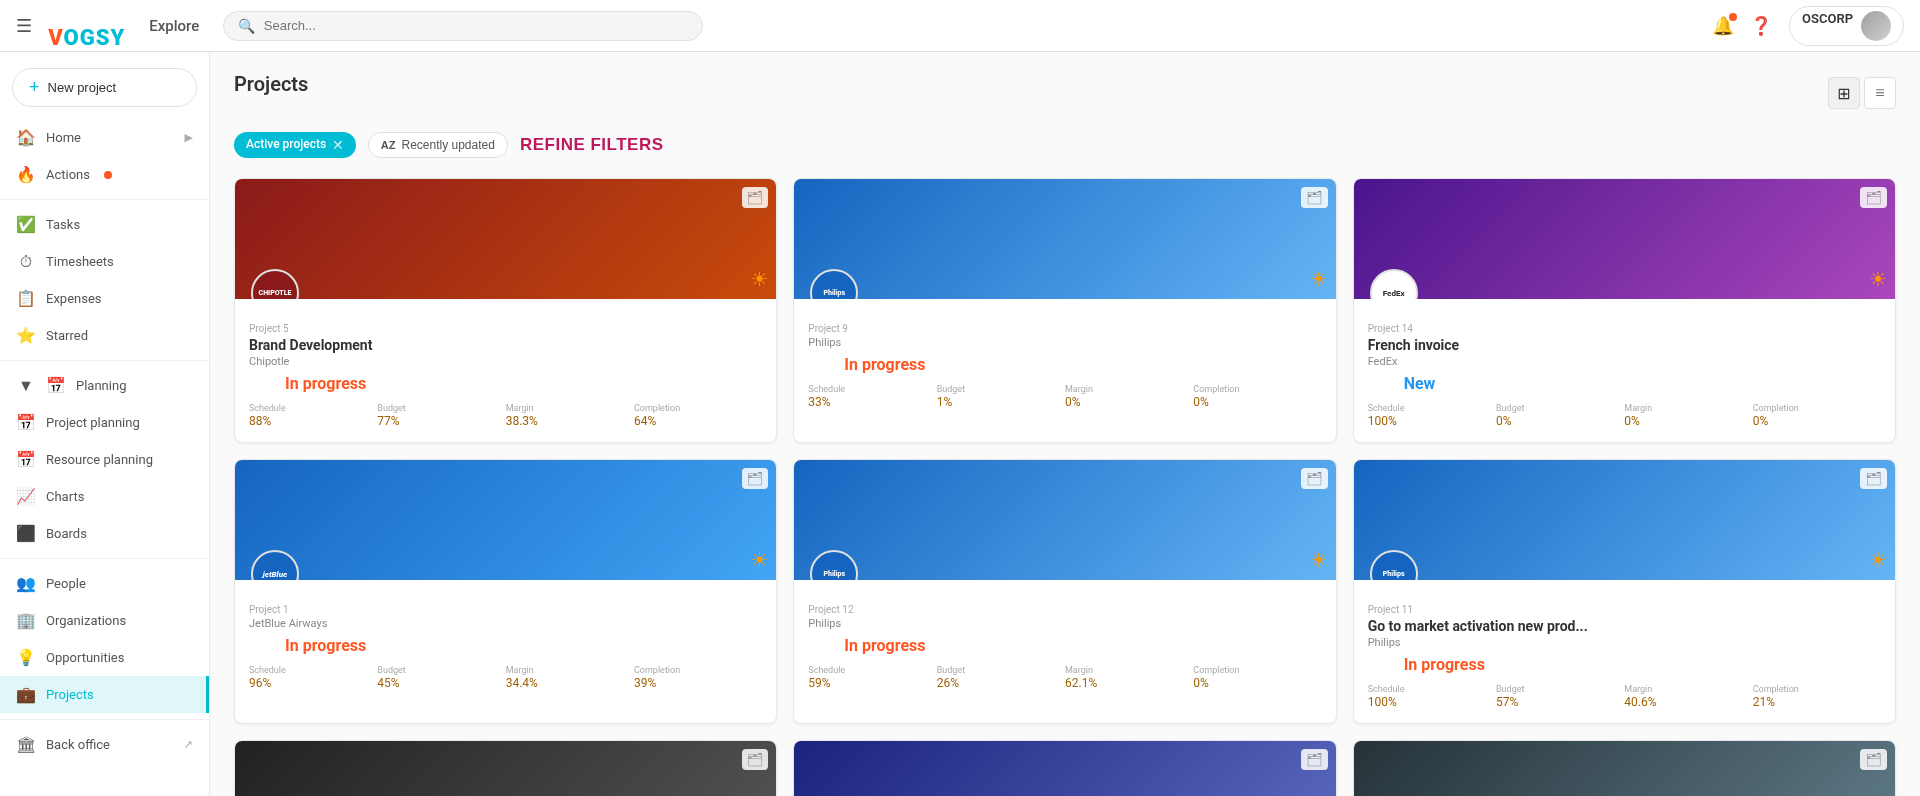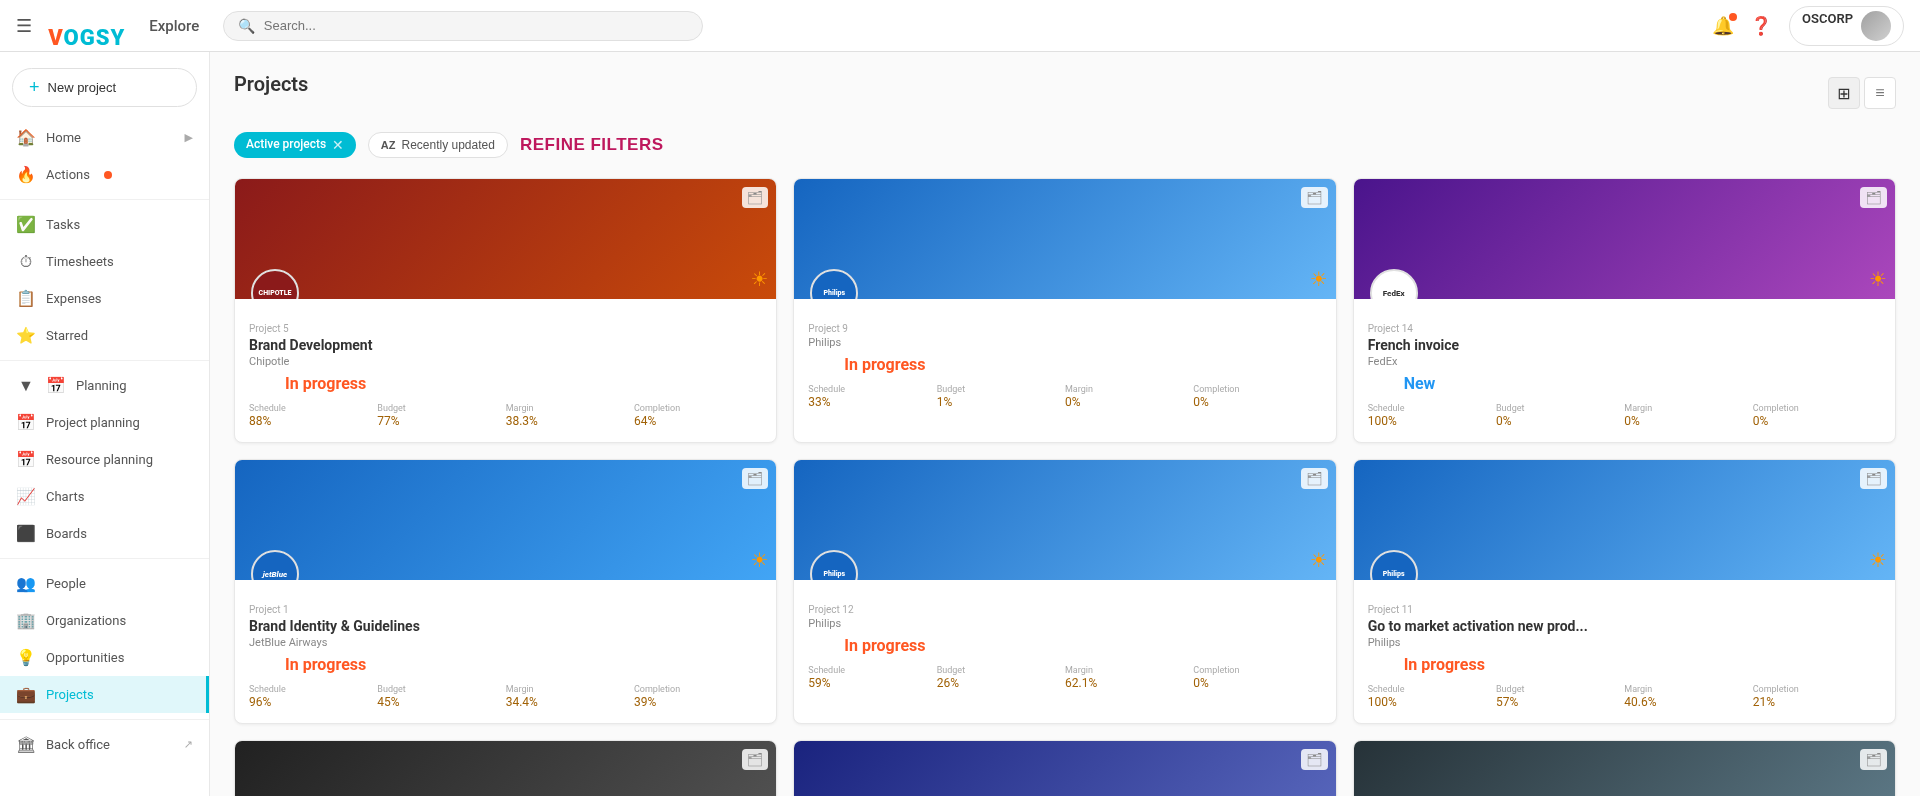--- a/index.html
+++ b/index.html
@@ -383,21 +383,20 @@
         <div class="project-card">
     <div class="card-image img-jetblue">
       <div class="card-logo logo-jetblue">jetBlue</div>
       <div class="card-archive">🗂</div>
       <div class="card-sun">
         <span class="sun-icon">☀</span>
       </div>
     </div>
     <div class="card-body">
       <div class="card-project-num">Project 1</div>
-      <div class="card-title">Brand Identity &amp; Guidelines</div>
       <div class="card-client">JetBlue Airways</div>
       <div class="card-status status-in-progress">In progress</div>
       <div class="card-stats">
         <div class="stat-item">
           <div class="stat-label">Schedule</div>
           <div class="stat-value">96%</div>
         </div>
         <div class="stat-item">
           <div class="stat-label">Budget</div>
           <div class="stat-value">45%</div>

